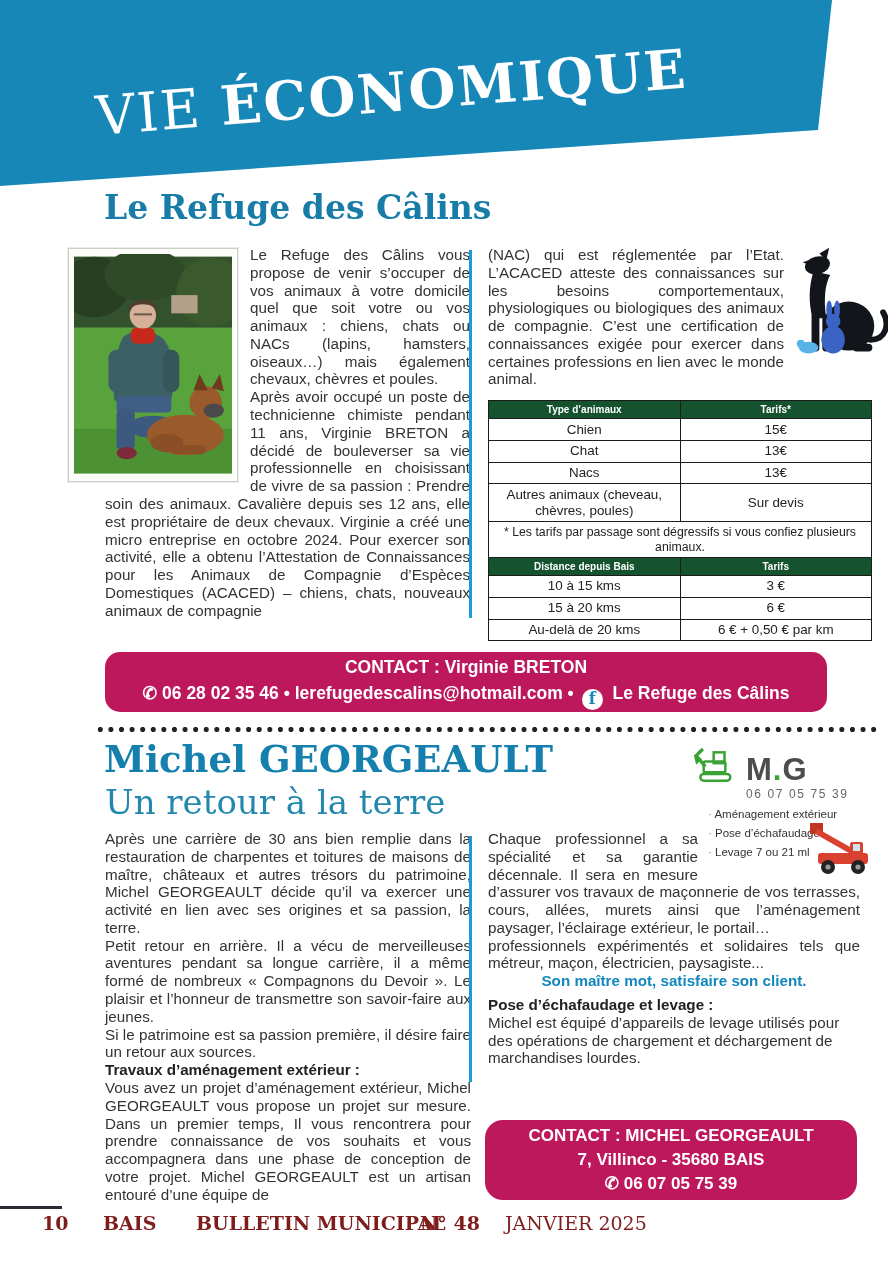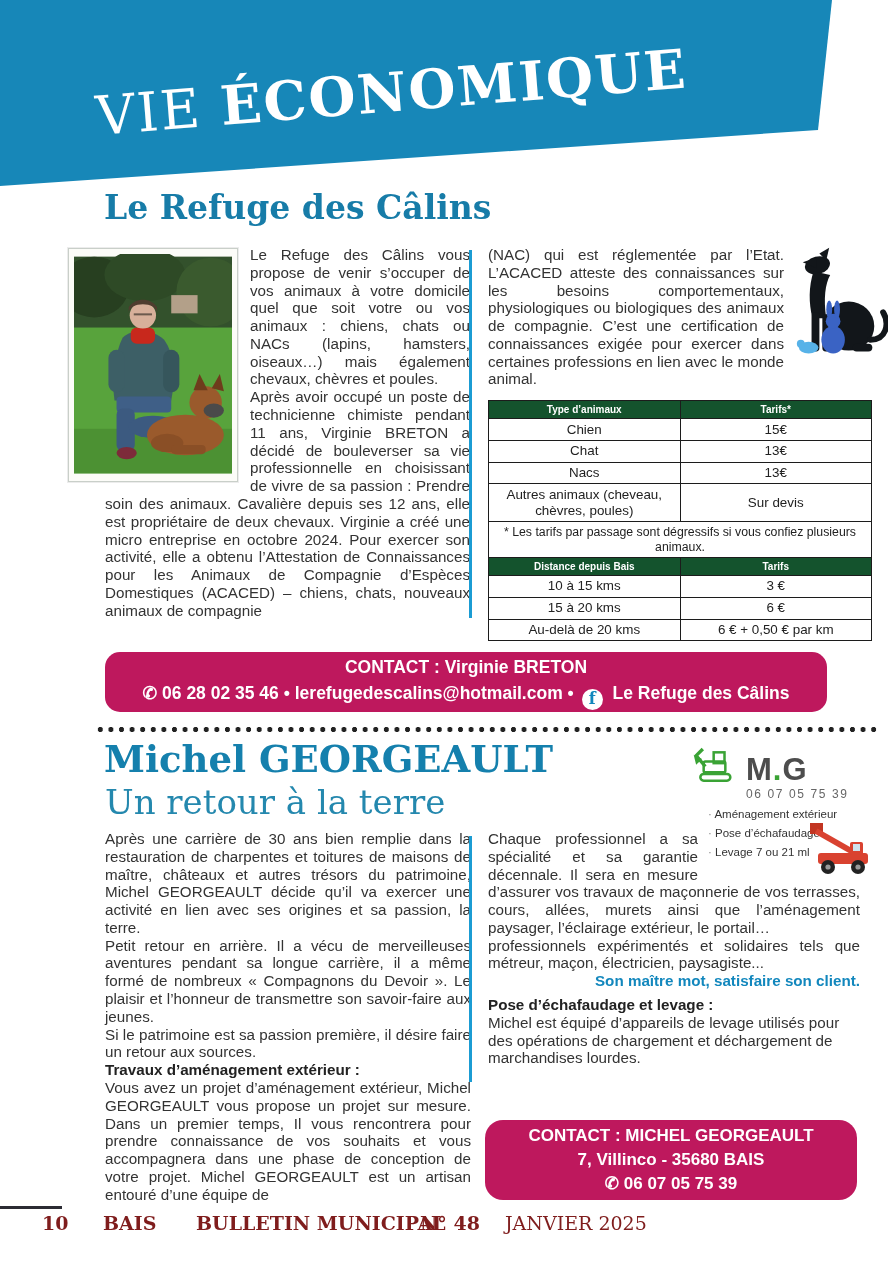--- a/index.html
+++ b/index.html
@@ -60,21 +60,21 @@
   .logo-mg .dot{color:#3aa335}
   .logo-phone{font-size:12px;color:#666;letter-spacing:1.6px;margin:3px 0 6px 54px}
   .svc{font-size:11.5px;font-weight:normal;color:#333;margin:7px 16px;list-style:none}
   .svc::before{content:"· ";color:#888}
   .tele{position:absolute;right:-4px;top:78px;width:64px;height:54px}
 
   #col2L{left:105px;top:830px;width:366px}
   #col2R{left:488px;top:830px;width:372px}
   .spacer{float:right;width:162px;height:38px}
   .bold-head{font-weight:bold;color:#222;margin-top:9px;text-align:left}
-  .motto{text-align:right;color:#1287bd;font-weight:bold;margin:8px 0 9px}
+  .motto{text-align:center;color:#1287bd;font-weight:bold;margin:8px 0 9px}
   .col p{margin:0}
 
   
   .footline{position:absolute;left:0;top:1206px;width:62px;height:3px;background:#2b2b33}
   .footer{position:absolute;left:0;top:1212px;width:892px;height:30px;
         font-family:"DejaVu Serif","Liberation Serif",serif;font-size:19px;color:#7f1d1d}
   .footer span{position:absolute;white-space:nowrap;font-weight:bold}
   #f-page{left:42px}#f-city{left:103px}#f-bulletin{left:196px}#f-num{left:420px}
   #f-date{left:505px;font-weight:400}
 </style>

